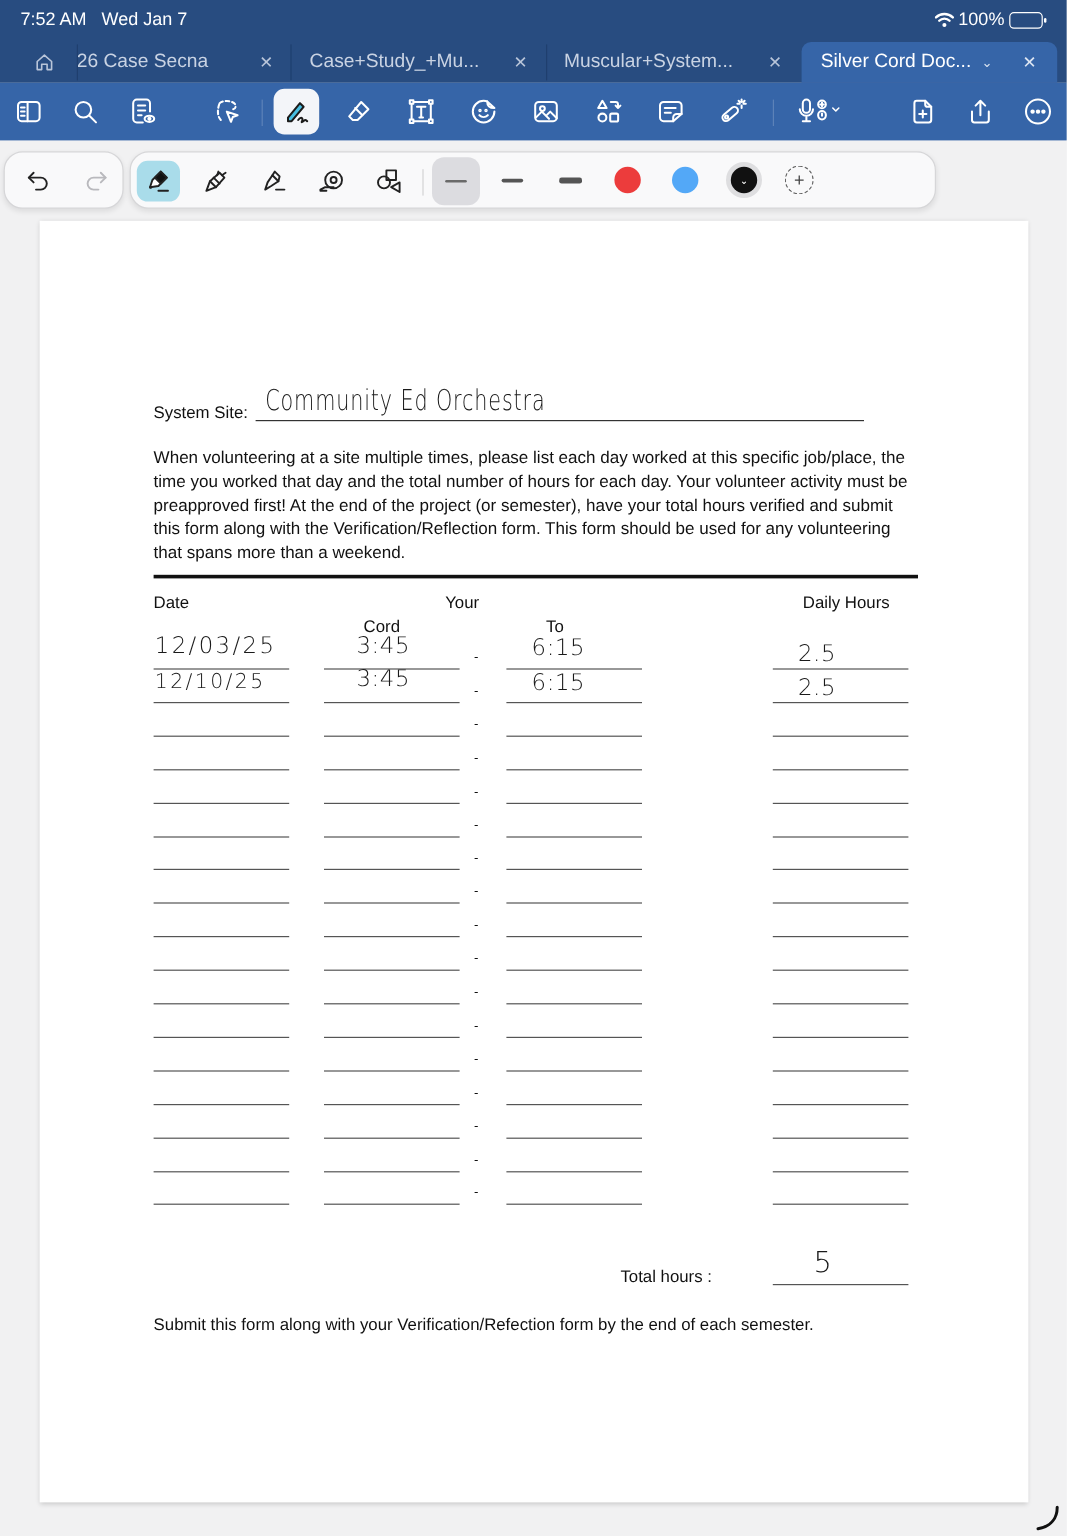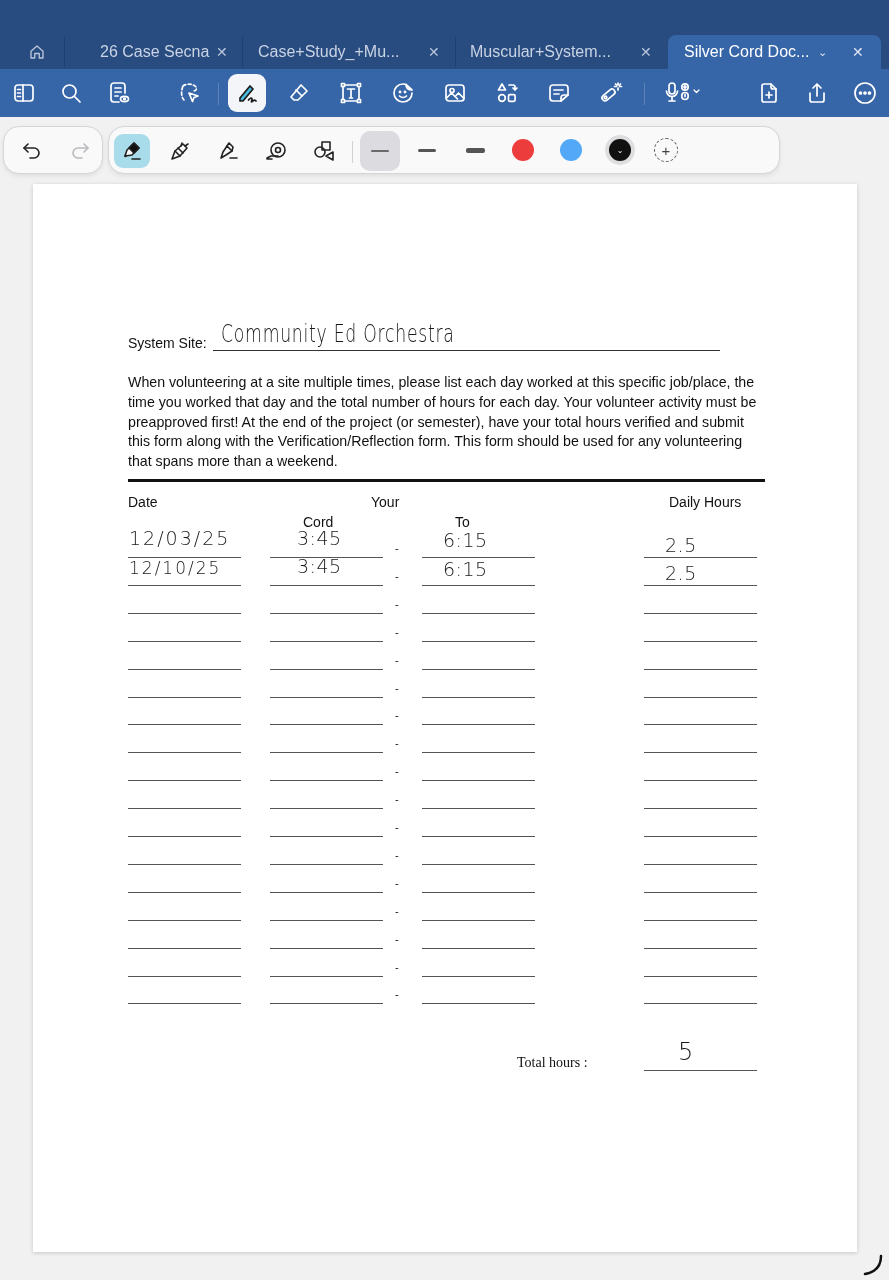--- a/index.html
+++ b/index.html
@@ -51,40 +51,52 @@
   .svc-label { position: absolute; left: 95px; top: 151px; font-size: 14px; }
   .svc-line { position: absolute; left: 180px; top: 166px; width: 507px; height: 1px; background: #333; }
   .hand { font-family: "DejaVu Sans", sans-serif; font-weight: 300; color: #1a1a1a; letter-spacing: 0.5px; }
   .svc-value { position: absolute; left: 188px; top: 136px; font-size: 24px; transform: scaleX(0.72); transform-origin: left; letter-spacing: 1px; }
   .para { position: absolute; left: 95px; top: 189px; width: 640px; font-size: 14.2px; line-height: 19.8px; }
   .thick-rule { position: absolute; left: 95px; top: 295px; width: 637px; height: 3px; background: #111; }
   .col-h { position: absolute; font-size: 14px; text-align: center; }
   .row-line { position: absolute; height: 1px; background: #555; }
   .dash { position: absolute; font-size: 11px; }
   .cell { position: absolute; font-size: 19px; }
-  .total-label { position: absolute; left: 484px; top: 871px; font-size: 14px; font-family: Liberation Serif, serif; }
+  .total-label { position: absolute; left: 484px; top: 871px; font-size: 14px; }
   .total-line { position: absolute; left: 611px; top: 886px; width: 113px; height: 1px; background: #555; }
   .total-value { position: absolute; left: 645px; top: 854px; font-size: 24px; }
   .foot1 { position: absolute; left: 95px; top: 911px; font-size: 14px; }
   .foot2 { position: absolute; left: 95px; top: 930px; font-size: 14px; font-weight: bold; }
 
   .corner-mark { position: absolute; right: 6px; bottom: 4px; width: 22px; height: 22px; }
 </style>
 </head>
 <body>
 
 <div class="topbar">
+  <div class="status">
+    <span class="time"><span>7:52 AM</span>&nbsp;&nbsp;&nbsp;<span>Wed Jan 7</span></span>
+    <span class="right">
+      <svg width="16" height="13" viewBox="0 0 16 13">
+          <path d="M1 4.5a10 10 0 0 1 14 0" stroke="#fff" stroke-width="2" fill="none" stroke-linecap="round"></path>
+          <path d="M3.7 7.3a6 6 0 0 1 8.6 0" stroke="#fff" stroke-width="2" fill="none" stroke-linecap="round"></path>
+          <circle cx="8" cy="10.8" r="1.7" fill="#fff"></circle>
+        </svg>
+      <span>100%</span>
+      <span class="battery"><span class="fill"></span></span>
+    </span>
+  </div>
 
   <div class="tabs">
     <div class="tab" style="left:26px;width:38px;">
       <svg width="18" height="18" viewBox="0 0 24 24" style="margin-left:2px">
           <path d="M4 11l8-7 8 7v9H15v-6H9v6H4z" stroke="#b9c5d9" stroke-width="1.8" fill="none" stroke-linejoin="round"></path>
         </svg>
     </div>
-    <div class="tab sep" style="left:64px;width:178px;padding-left:36px;">
+    <div class="tab sep" style="left:64px;width:178px;">
       <span class="label">26 Case Secna</span>
       <span class="close" style="left:152px">✕</span>
     </div>
     <div class="tab sep" style="left:242px;width:213px;padding-left:16px">
       <span class="label">Case+Study_+Mu...</span>
       <span class="close" style="left:186px">✕</span>
     </div>
     <div class="tab sep" style="left:455px;width:213px;padding-left:15px">
       <span class="label">Muscular+System...</span>
       <span class="close" style="left:185px">✕</span>
@@ -434,17 +446,18 @@
 
   <div class="cell hand" style="left:96px;top:374px;font-size:17px;letter-spacing:2px">12/10/25</div>
   <div class="cell hand" style="left:264px;top:371px">3:45</div>
   <div class="cell hand" style="left:410px;top:374px">6:15</div>
   <div class="cell hand" style="left:632px;top:378px">2.5</div>
 
   <div class="total-label">Total hours :</div>
   <div class="total-line"></div>
   <div class="total-value hand">5</div>
 
+  <div class="foot1">Submit this form along with your Verification/Refection form by the end of each semester.</div>
 </div>
 
 <svg class="corner-mark" viewBox="0 0 22 22">
     <path d="M20 2c0 9-5 16-16 18" stroke="#111" stroke-width="2.5" fill="none" stroke-linecap="round"></path>
   </svg>
 
 </body></html>

